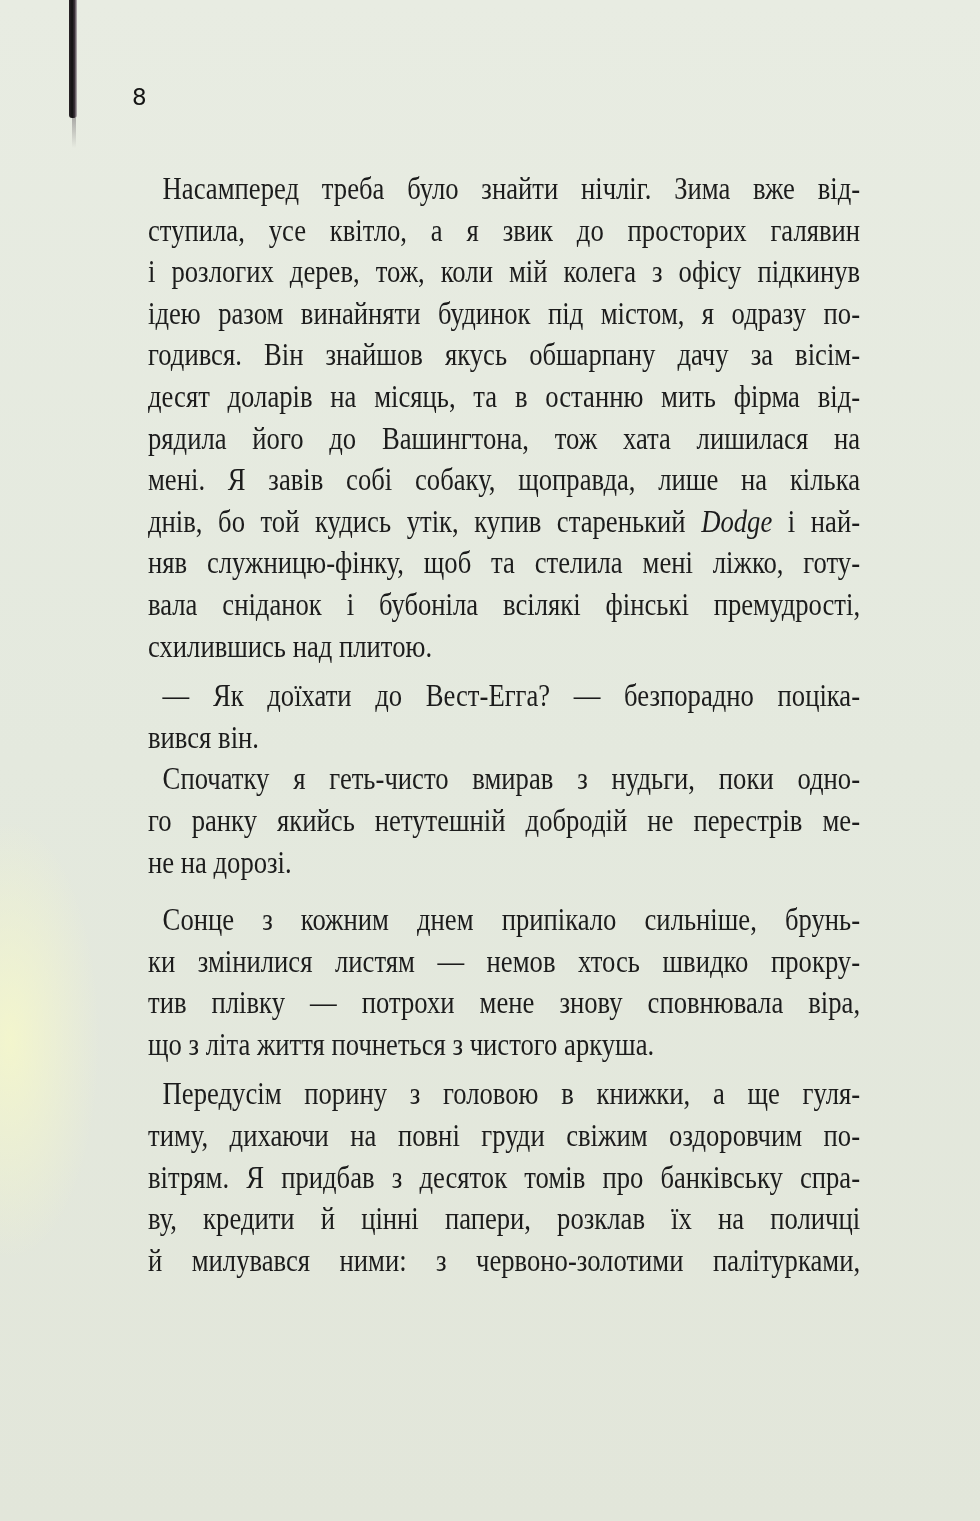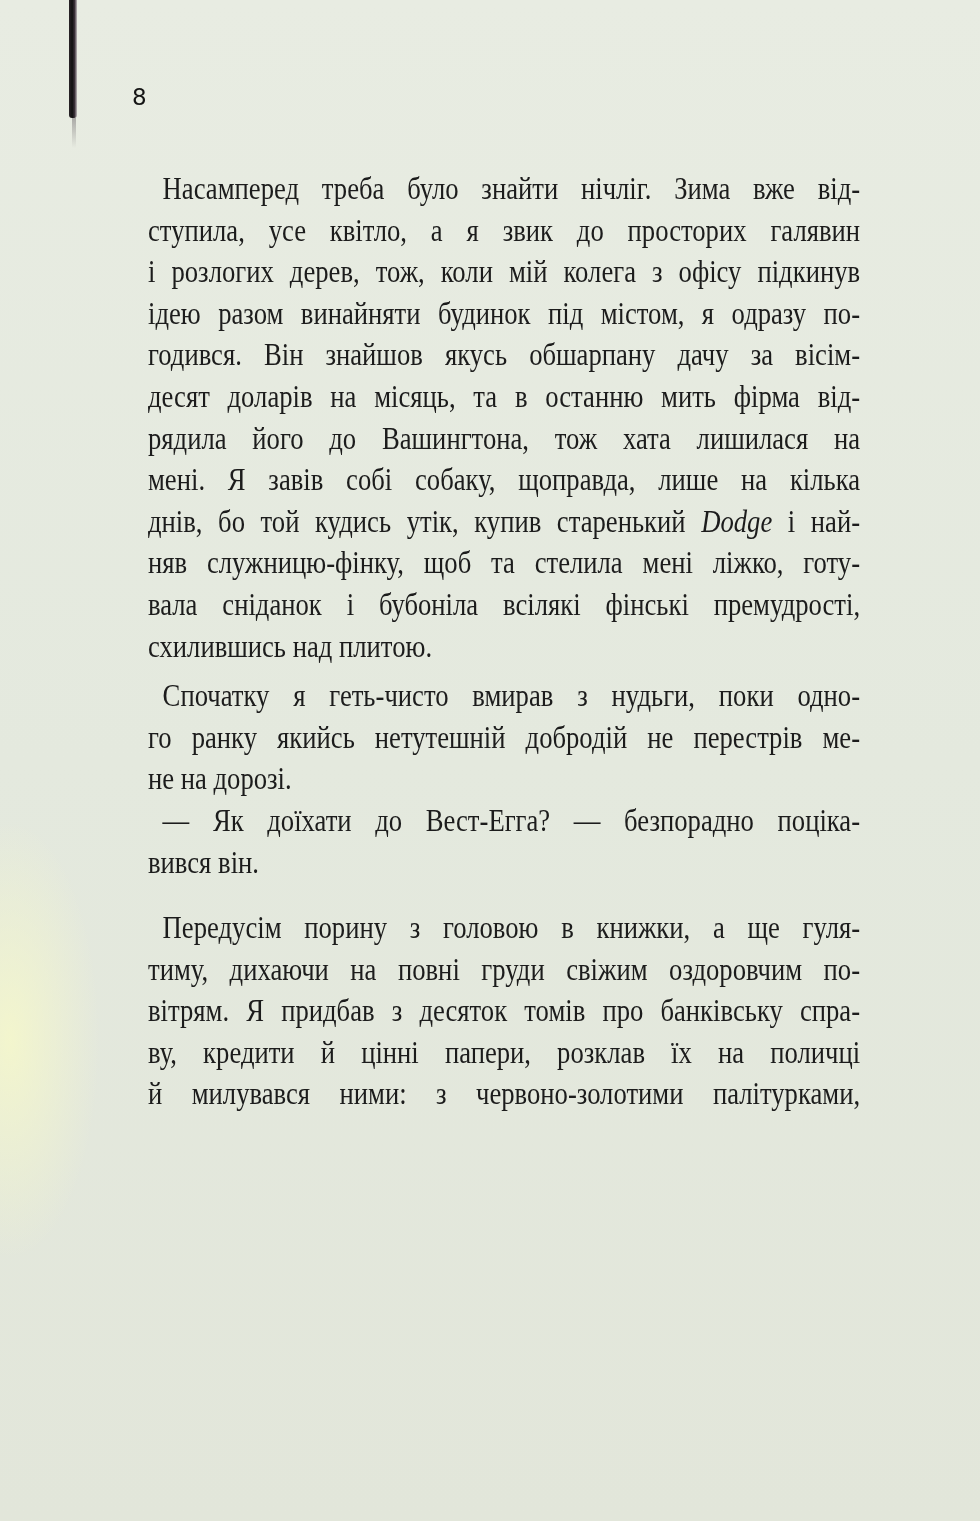--- a/index.html
+++ b/index.html
@@ -99,33 +99,39 @@
     <span class="line">рядила його до Вашингтона, тож хата лишилася на</span>
     <span class="line">мені. Я завів собі собаку, щоправда, лише на кілька</span>
     <span class="line"><span>днів, бо той кудись утік, купив старенький </span><span class="italic">Dodge</span><span> і най-</span></span>
     <span class="line">няв служницю-фінку, щоб та стелила мені ліжко, готу-</span>
     <span class="line">вала сніданок і бубоніла всілякі фінські премудрості,</span>
     <span class="line last">схилившись над плитою.</span>
   </div>
   <div class="para-gap"></div>
 
   <div>
+    <span class="line indent">— Як доїхати до Вест-Егга? — безпорадно поціка-</span>
+    <span class="line last">вився він.</span>
+  </div>
+
+  <div>
     <span class="line indent">Спочатку я геть-чисто вмирав з нудьги, поки одно-</span>
     <span class="line">го ранку якийсь нетутешній добродій не перестрів ме-</span>
     <span class="line last">не на дорозі.</span>
-  </div>
-
-  <div>
-    <span class="line indent">— Як доїхати до Вест-Егга? — безпорадно поціка-</span>
-    <span class="line last">вився він.</span>
   </div>
   <div class="para-gap"></div>
 
   <div class="para-gap"></div>
 
+  <div>
+    <span class="line indent">Сонце з кожним днем припікало сильніше, брунь-</span>
+    <span class="line">ки змінилися листям — немов хтось швидко прокру-</span>
+    <span class="line">тив плівку — потрохи мене знову сповнювала віра,</span>
+    <span class="line last">що з літа життя почнеться з чистого аркуша.</span>
+  </div>
   <div class="para-gap"></div>
 
   <div>
     <span class="line indent">Передусім порину з головою в книжки, а ще гуля-</span>
     <span class="line">тиму, дихаючи на повні груди свіжим оздоровчим по-</span>
     <span class="line">вітрям. Я придбав з десяток томів про банківську спра-</span>
     <span class="line">ву, кредити й цінні папери, розклав їх на поличці</span>
     <span class="line">й милувався ними: з червоно-золотими палітурками,</span>
   </div>
 

